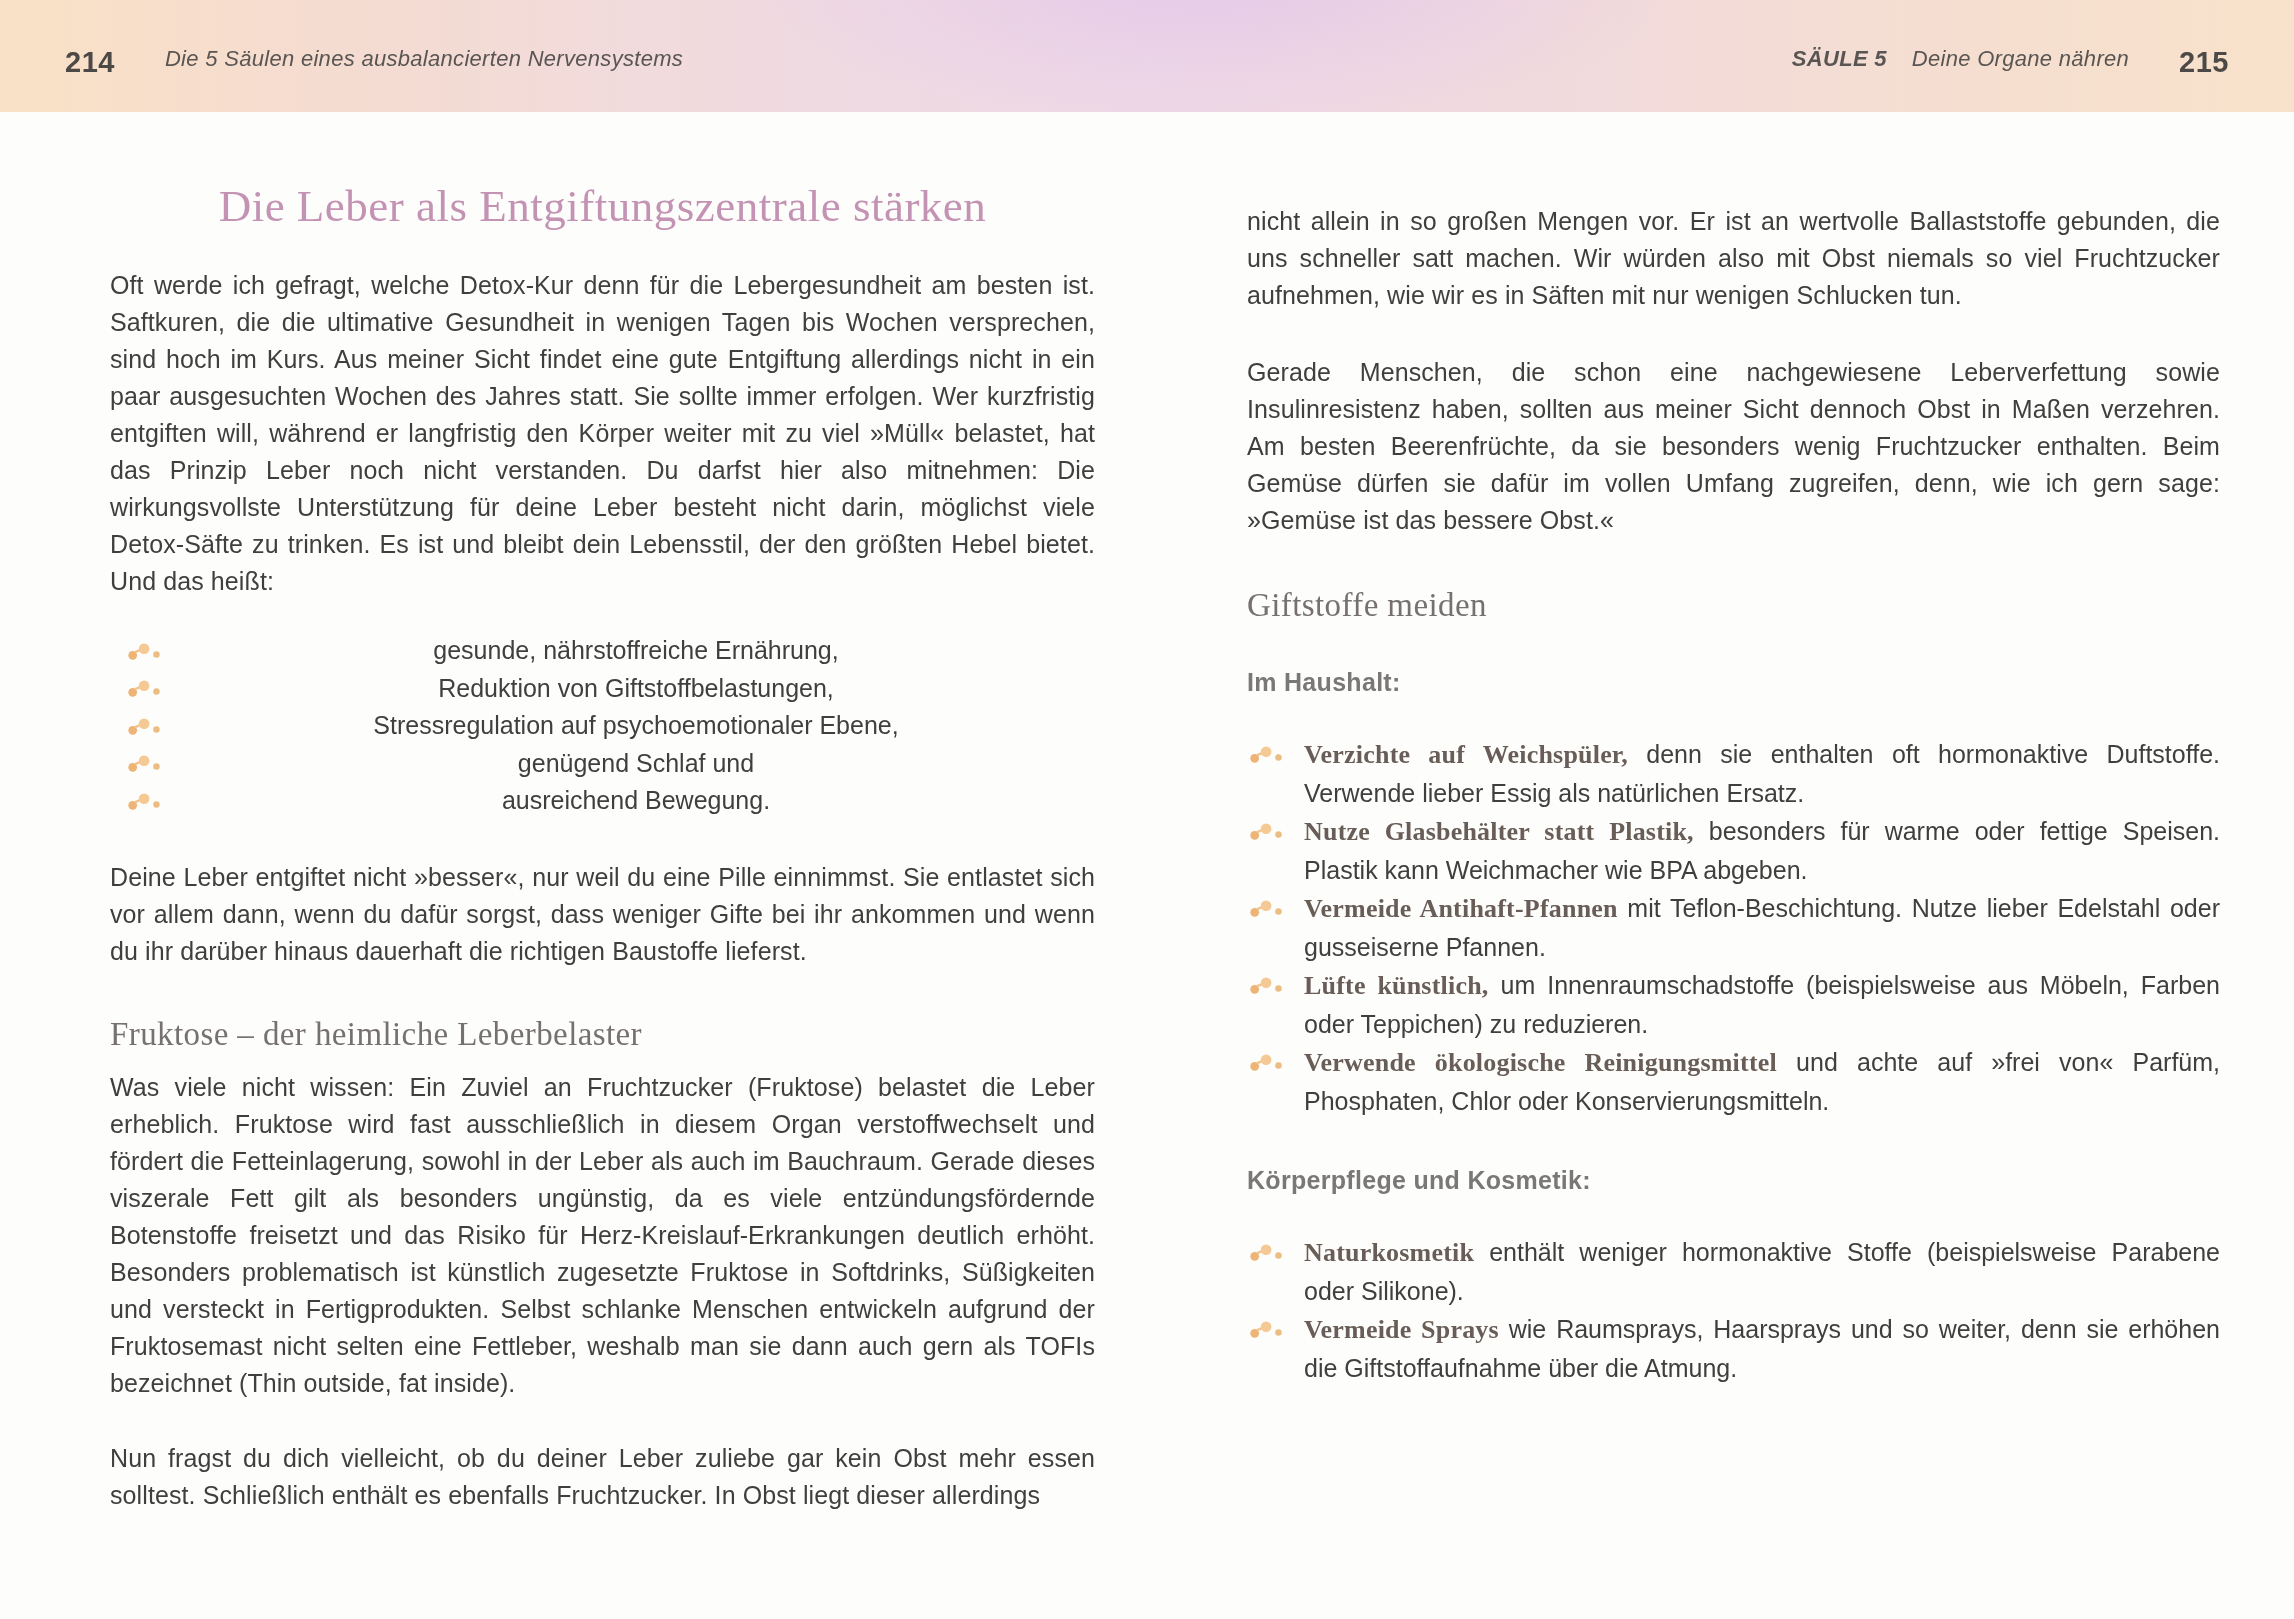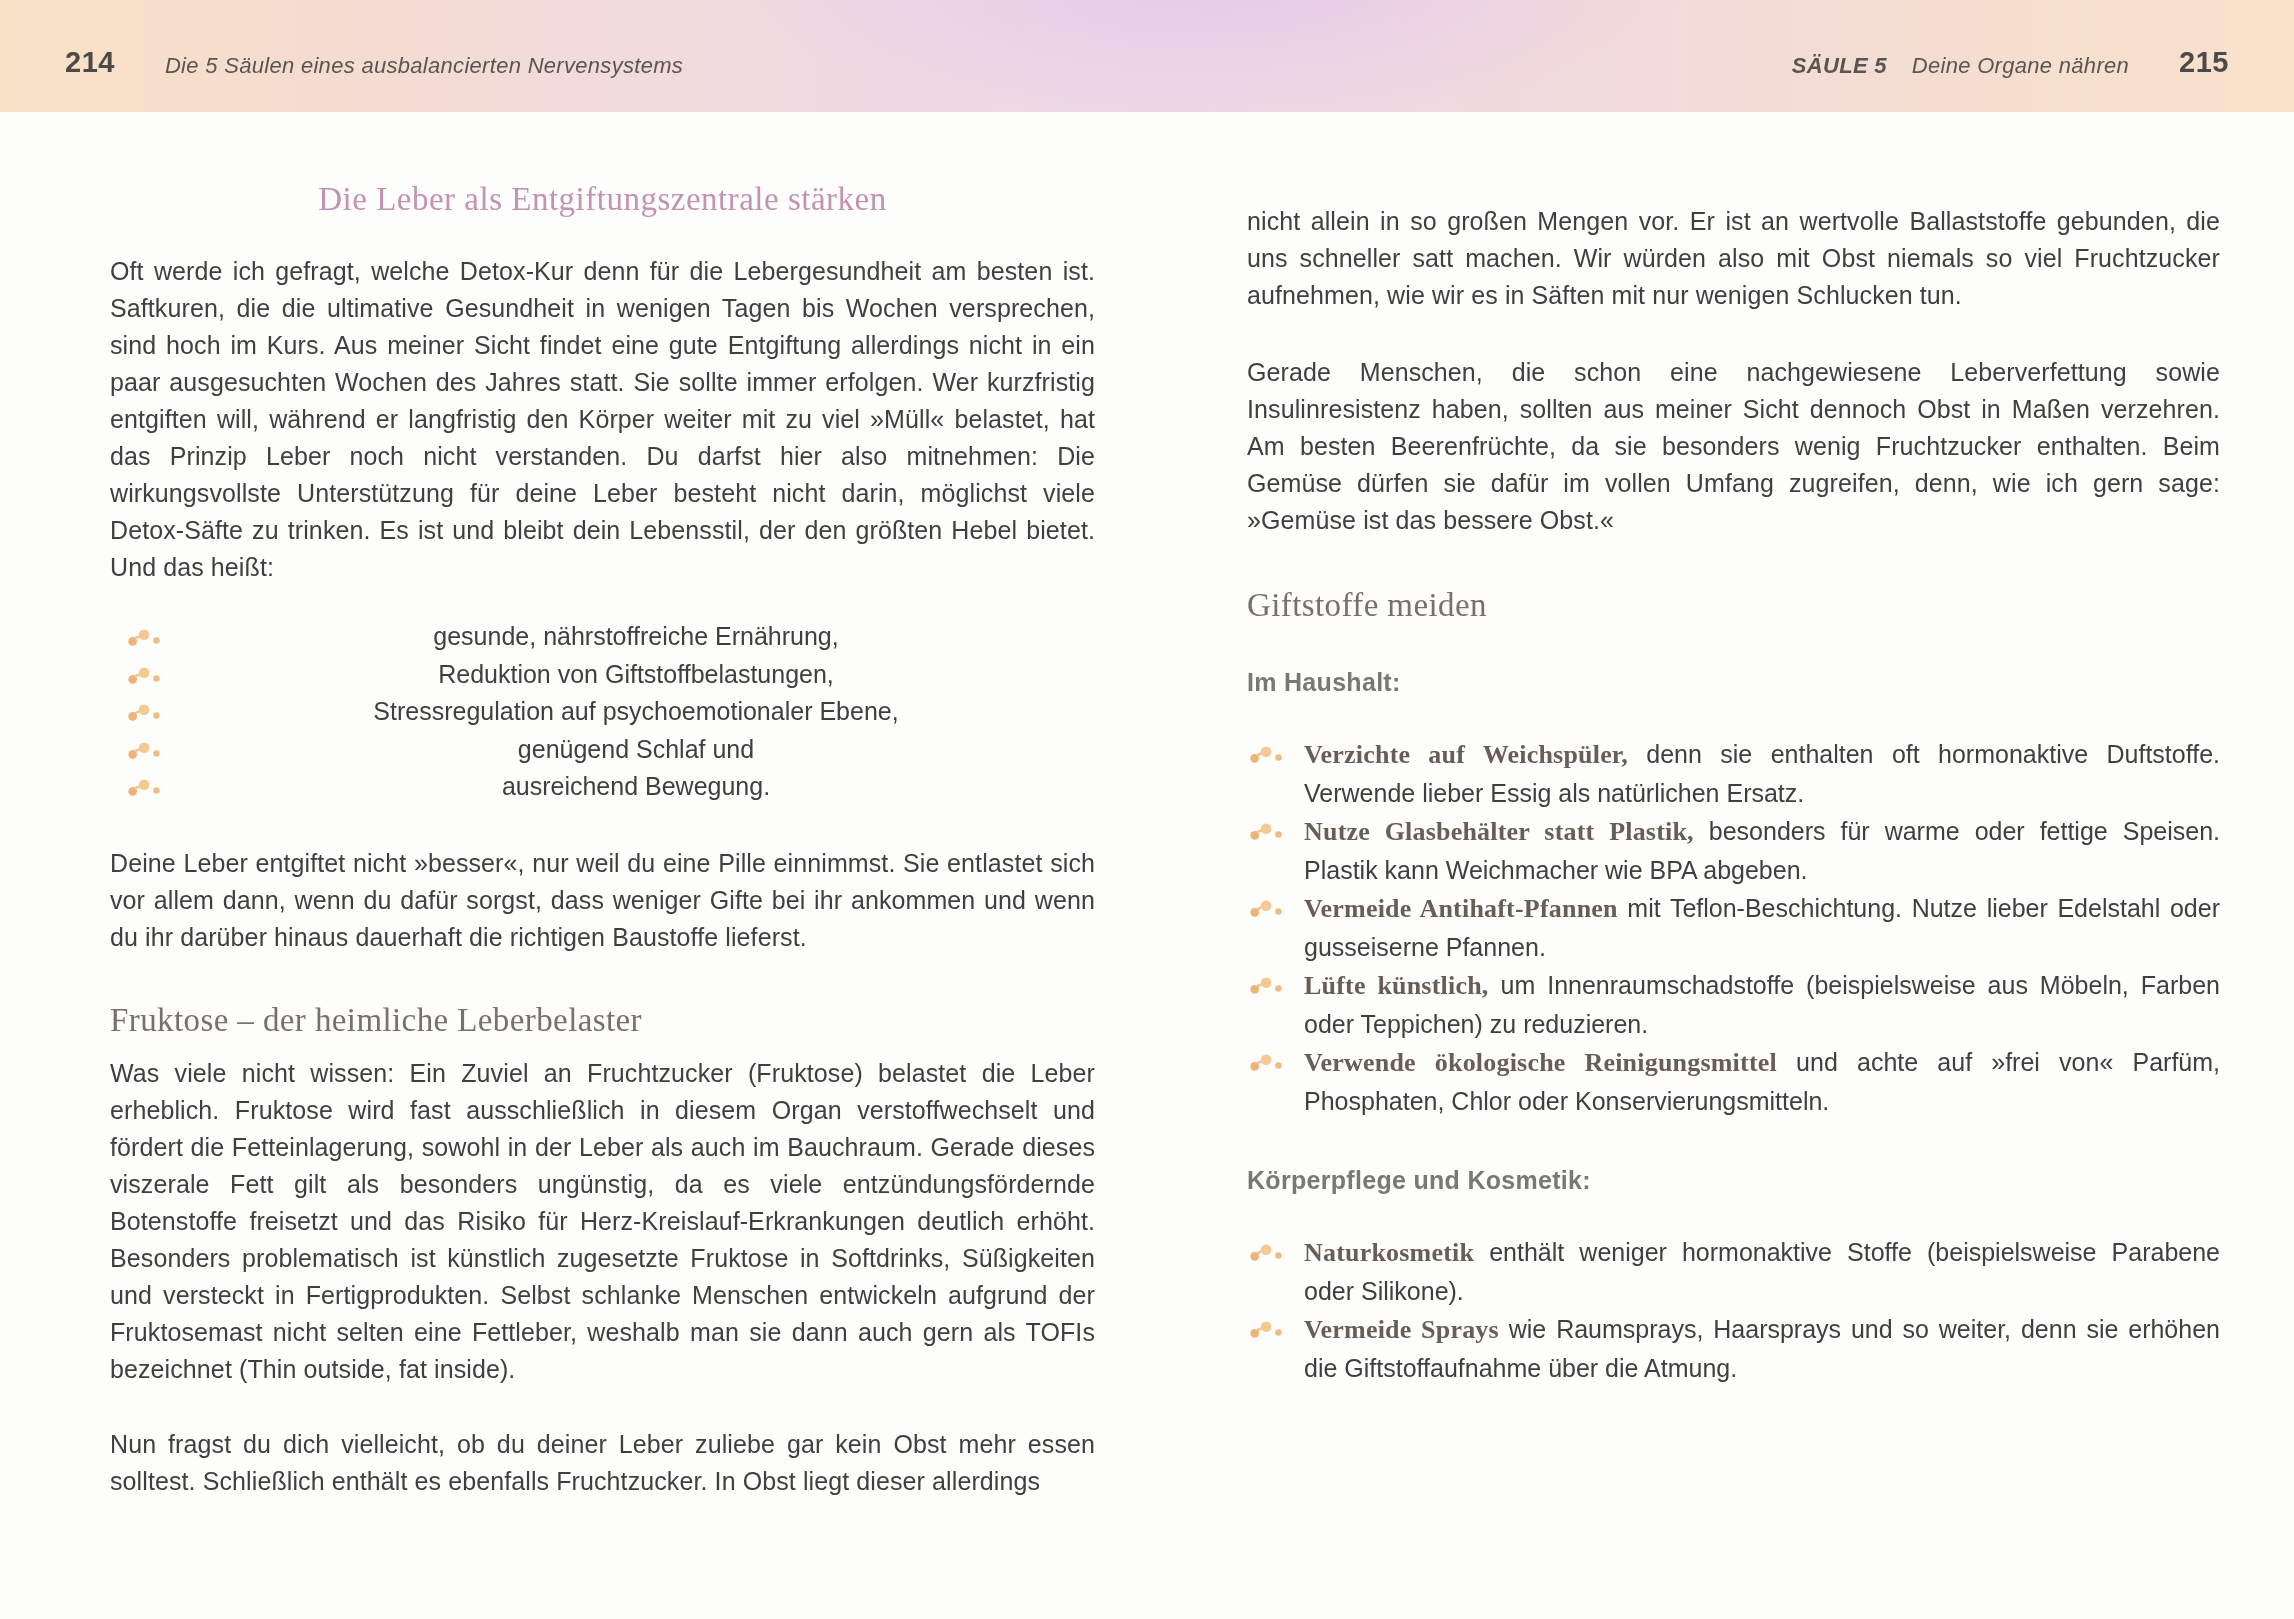--- a/index.html
+++ b/index.html
@@ -15,41 +15,41 @@
       radial-gradient(ellipse 669px 210px at 53% -20%, rgba(223,190,236,0.55), rgba(223,190,236,0) 70%),
       linear-gradient(to right,
         #f9e1c6 0%, #f5dcd0 14%, #efdae2 36%, #eed9e6 50%,
         #f1dade 66%, #f5decf 86%, #f8e2cb 100%);
   }
   .header-inner {
     position:absolute; left:0; top:0; width:100%; height:112px;
     display:flex; align-items:center; justify-content:space-between;
     padding:13.4px 65px 0 65px;
   }
-  .header-left, .header-right { display:flex; align-items:flex-end; gap:50px; }
+  .header-left, .header-right { display:flex; align-items:flex-start; gap:50px; }
   .page-num { font-size:29px; font-weight:bold; color:#4c4947; letter-spacing:0.5px; }
   .running { font-size:22px; color:#595553; letter-spacing:0.3px;font-style:italic; }
   .running b.saeule { font-weight:bold; color:#595553; margin-right:25px; }
   .header-right .running { margin-right:0; }
 
   
   .col { position:absolute; top:112px; color:#3f3f3f; }
   .col-left  { left:110px;  width:985px; }
   .col-right { left:1247px; width:973px; }
 
   p.body {
     font-size:25px; line-height:37px; text-align:justify;
     letter-spacing:0.1px; color:#3f3f3f;
     hyphens:auto; -webkit-hyphens:auto;
   }
 
   h1.chapter {
     margin-top:69px; margin-bottom:34px;
     font-family:"Liberation Serif", serif; font-weight:normal;
-    font-size:33px; line-height:1.15; letter-spacing:0.5px;
+    font-size:45px; line-height:1.15; letter-spacing:0.5px;
     color:#c493b4; text-align:center;
   }
 
   h2.section {
     font-family:"Liberation Serif", serif; font-weight:normal;
     font-size:33px; letter-spacing:0.4px; color:#767170;
   }
 
   .sub-label { font-size:25px; font-weight:bold; color:#7a7876; letter-spacing:0.3px; }
 

